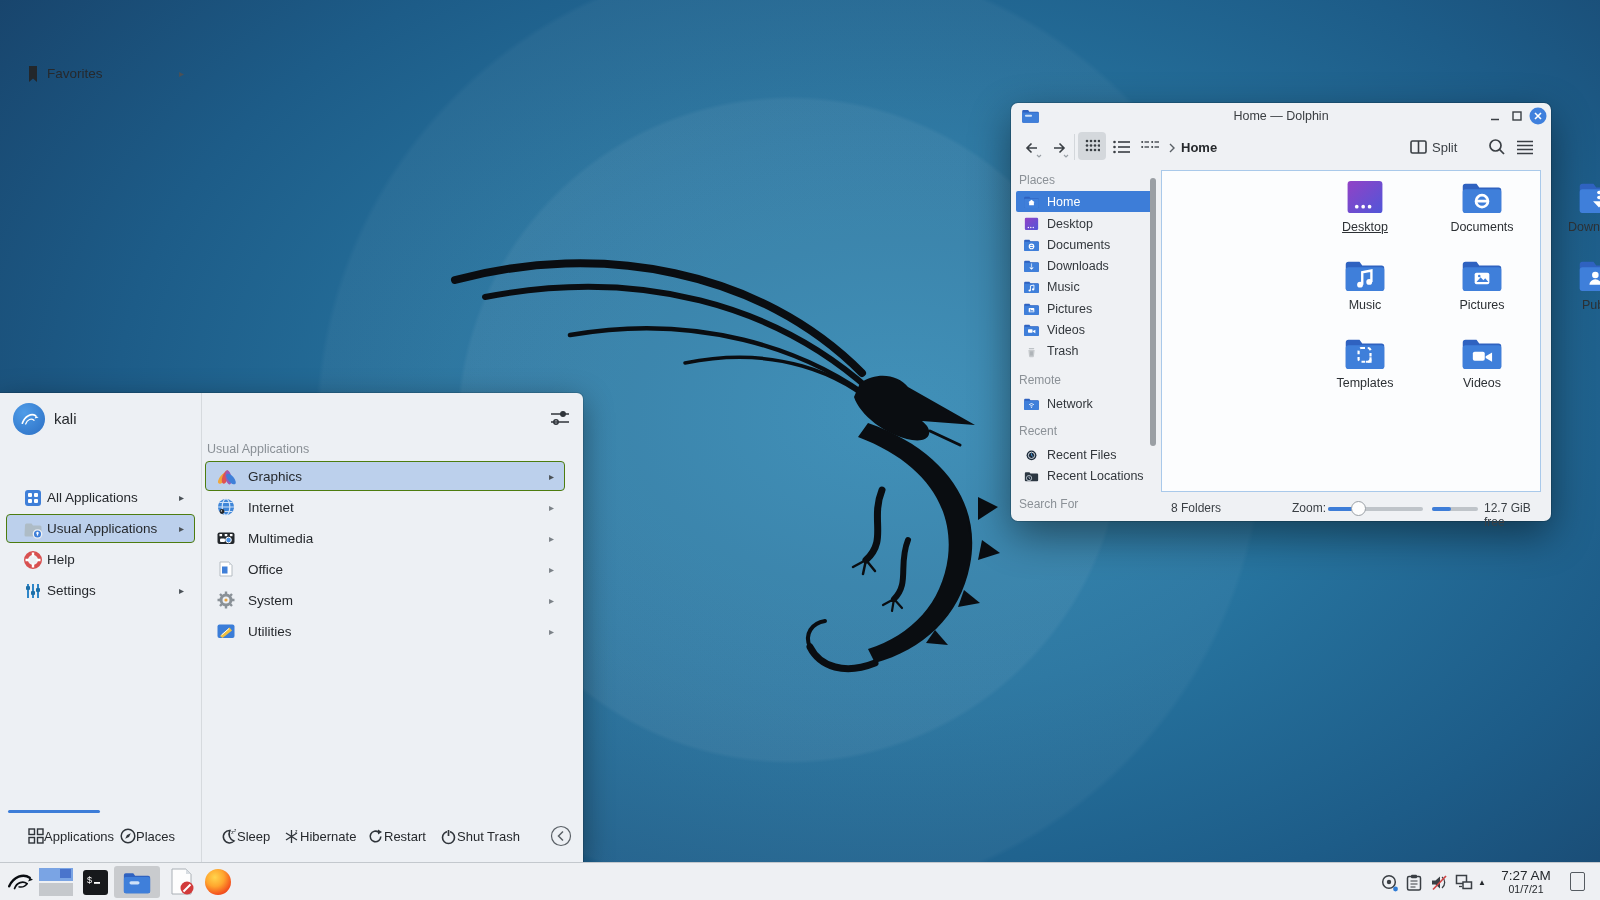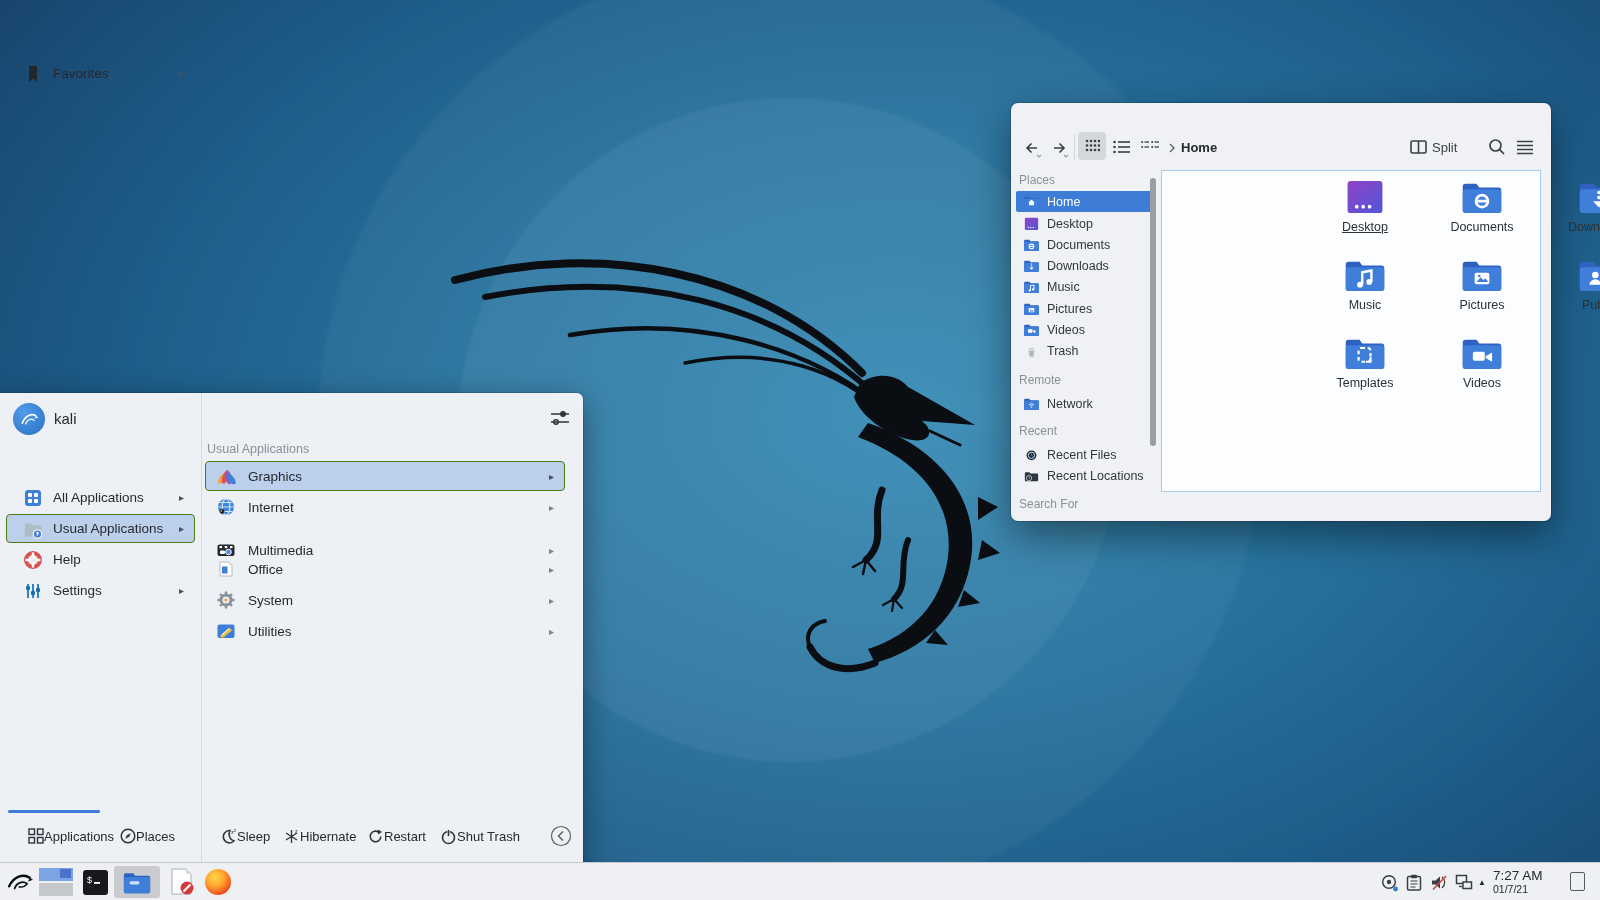--- a/index.html
+++ b/index.html
@@ -26,30 +26,30 @@
   .slider-track{position:absolute;height:4px;background:#bfc4c9;border-radius:2px;}
   .slider-fill{position:absolute;height:4px;background:#3d7dd8;border-radius:2px;}
   .slider-knob{position:absolute;width:15px;height:15px;border-radius:50%;background:#fdfdfd;border:1px solid #9aa0a6;}
   
   .menu{left:0;top:393px;width:583px;height:469px;background:#edf0f4;border-radius:0 6px 0 0;
         box-shadow:0 8px 30px rgba(0,0,0,.4), 0 0 0 1px rgba(0,0,0,.12);}
   .menu-divider{left:201px;top:0;width:1px;height:469px;background:#d6dade;}
   .search{left:207px;top:12px;width:332px;height:27px;background:#fdfdfd;border:1px solid #b9bec4;border-radius:3px;
           font-size:13px;color:#333;padding:0 8px;outline:none;}
   .search::placeholder{color:#9aa0a6;}
-  .tab-row{left:6px;width:189px;height:29px;display:flex;align-items:center;gap:10px;padding-left:16px;font-size:13.5px;color:#26292d;border-radius:4px;border:1px solid transparent;}
+  .tab-row{left:6px;width:189px;height:29px;display:flex;align-items:center;gap:4px;padding-left:16px;font-size:13.5px;color:#26292d;border-radius:4px;border:1px solid transparent;}
   .tab-row.sel,.cat-row.sel{background:rgba(61,125,216,.28);border:1px solid #4d7c0f;}
   .cat-row{left:205px;width:360px;height:30px;display:flex;align-items:center;gap:12px;padding-left:10px;font-size:13.5px;color:#26292d;border-radius:4px;border:1px solid transparent;}
   .arr{margin-left:auto;margin-right:10px;font-size:10px;color:#4b5157;}
   .menu-hdr{font-size:12.5px;color:#8a9096;}
   .footer-item{display:flex;align-items:center;gap:0;font-size:13px;color:#26292d;height:24px;}
   
   .taskbar{left:0;top:862px;width:1600px;height:38px;background:#eef0f3;border-top:1px solid #c3c8cd;}
   .task{position:absolute;top:3px;height:32px;display:flex;align-items:center;justify-content:center;}
-  .clock{position:absolute;color:#24282c;line-height:1.1;}
+  .clock{position:absolute;text-align:center;color:#24282c;line-height:1.1;}
   .clock .t{font-size:13.5px;}
   .clock .d{font-size:10.5px;}
   svg{display:block;}
 </style>
 </head>
 <body>
 
 <svg width="0" height="0" style="position:absolute">
   <defs>
     <linearGradient id="lg-desktop" x1="0" y1="0" x2="1" y2="1">
@@ -144,20 +144,37 @@
       <path d="M430 148 C448 136 468 140 478 152 L545 190 L492 186 C505 196 500 208 482 205 C455 200 430 180 424 162 Z"></path>
       <path d="M438 188 C515 215 552 270 540 330 C530 382 492 415 445 428 L438 414 C482 400 512 368 518 322 C524 270 492 226 428 202 Z"></path>
       <path d="M548 262 L568 272 L548 285 Z"></path>
       <path d="M552 305 L570 318 L548 325 Z"></path>
       <path d="M534 355 L550 368 L528 372 Z"></path>
       <path d="M505 395 L518 410 L496 408 Z"></path>
     </g>
   </svg>
 
   <div class="abs win">
+    <div class="abs titlebar">
+      <svg class="abs" style="left:10px;top:5px" width="19" height="16" viewBox="0 0 48 40">
+          <use href="#sym-folder"></use>
+          <rect x="10" y="17" width="18" height="5" rx="2.5" fill="#cfe2f8"></rect>
+        </svg>
+      <div class="abs title-text">Home — Dolphin</div>
+      <svg class="abs" style="left:478px;top:7px" width="12" height="12">
+          <path d="M2 9.5 H10" stroke="#3a3f44" stroke-width="1.5"></path>
+        </svg>
+      <svg class="abs" style="left:500px;top:7px" width="12" height="12">
+          <rect x="2" y="2" width="8" height="8" fill="none" stroke="#3a3f44" stroke-width="1.4"></rect>
+        </svg>
+      <svg class="abs" style="left:518px;top:4px" width="18" height="18">
+          <circle cx="9" cy="9" r="8.5" fill="#3f80dd"></circle>
+          <path d="M6 6 L12 12 M12 6 L6 12" stroke="#fff" stroke-width="1.6"></path>
+        </svg>
+    </div>
 
     <div class="abs" style="left:0;top:26px;width:540px;height:38px">
       <svg class="abs toolbtn" style="left:12px;top:9px" width="20" height="20">
           <path d="M14 10 H4 M8.5 5.5 L4 10 l4.5 4.5" stroke="#3a3f44" stroke-width="1.6" fill="none"></path>
           <path d="M14 17 l2 2 2-2" stroke="#9aa0a6" stroke-width="1.2" fill="none"></path>
         </svg>
       <svg class="abs toolbtn" style="left:39px;top:9px" width="20" height="20">
           <path d="M4 10 H14 M9.5 5.5 L14 10 l-4.5 4.5" stroke="#3a3f44" stroke-width="1.6" fill="none"></path>
           <path d="M14 17 l2 2 2-2" stroke="#9aa0a6" stroke-width="1.2" fill="none"></path>
         </svg>
@@ -353,20 +370,30 @@
       </div>
       <div class="abs fcell" style="left:268px;top:164px">
         <svg style="margin:0 auto" width="44" height="37" viewBox="0 0 48 40">
             <use href="#sym-folder"></use>
             <use href="#g-video"></use>
           </svg>
         <span class="lbl">Videos</span>
       </div>
     </div>
 
+    <div class="abs statusbar">
+      <span class="abs" style="left:10px;top:8px">8 Folders</span>
+      <span class="abs" style="left:131px;top:8px">Zoom:</span>
+      <div class="slider-track" style="left:167px;top:14px;width:95px"></div>
+      <div class="slider-fill" style="left:167px;top:14px;width:30px"></div>
+      <div class="slider-knob" style="left:190px;top:8px"></div>
+      <div class="slider-track" style="left:271px;top:14px;width:46px"></div>
+      <div class="slider-fill" style="left:271px;top:14px;width:19px"></div>
+      <span class="abs" style="left:323px;top:8px">12.7 GiB free</span>
+    </div>
   </div>
 
   <div class="abs menu">
     <div class="abs menu-divider"></div>
 
     <div class="abs" style="left:13px;top:10px;width:32px;height:32px;border-radius:50%;background:radial-gradient(circle at 35% 30%, #4f9ce8, #2b6fc4)">
       <svg style="margin:6px" width="20" height="20" viewBox="0 0 24 24">
         <path d="M4 17 C7 8 15 5 20 8" stroke="#fff" stroke-width="2" fill="none" stroke-linecap="round"></path>
         <path d="M20 8 l3.5 2.2 -4.5 1.2 Z" fill="#fff"></path>
         <path d="M8 18 C10 12 15 11 18 13.5" stroke="#fff" stroke-width="1.5" fill="none" stroke-linecap="round"></path>
@@ -453,21 +480,21 @@
       <svg width="20" height="20">
           <circle cx="10" cy="10" r="8" fill="#3f86d8"></circle>
           <ellipse cx="10" cy="10" rx="3.8" ry="8" fill="none" stroke="#cfe2f8" stroke-width="1.2"></ellipse>
           <path d="M2 10 H18 M3.5 5.5 H16.5 M3.5 14.5 H16.5" stroke="#cfe2f8" stroke-width="1.1"></path>
           <circle cx="6" cy="14.5" r="2.4" fill="#23272b"></circle>
           <circle cx="5.4" cy="13.9" r=".7" fill="#fff"></circle>
         </svg>
       <span>Internet</span>
         <span class="arr" style="color:#7b8187">▸</span>
     </div>
-    <div class="abs cat-row" style="top:142px">
+    <div class="abs cat-row" style="top:130px">
       <svg width="20" height="20">
           <rect x="1.5" y="4.5" width="17" height="11.5" rx="2" fill="#23272b"></rect>
           <g fill="#fff">
             <rect x="3.5" y="6" width="2.6" height="2.2"></rect>
             <rect x="8.7" y="6" width="2.6" height="2.2"></rect>
             <rect x="13.9" y="6" width="2.6" height="2.2"></rect>
           </g>
           <circle cx="12.5" cy="12" r="2.8" fill="#4a90e2" stroke="#fff" stroke-width="1"></circle>
           <rect x="4" y="10.5" width="5" height="3.5" rx="1" fill="#fff"></rect>
         </svg>

